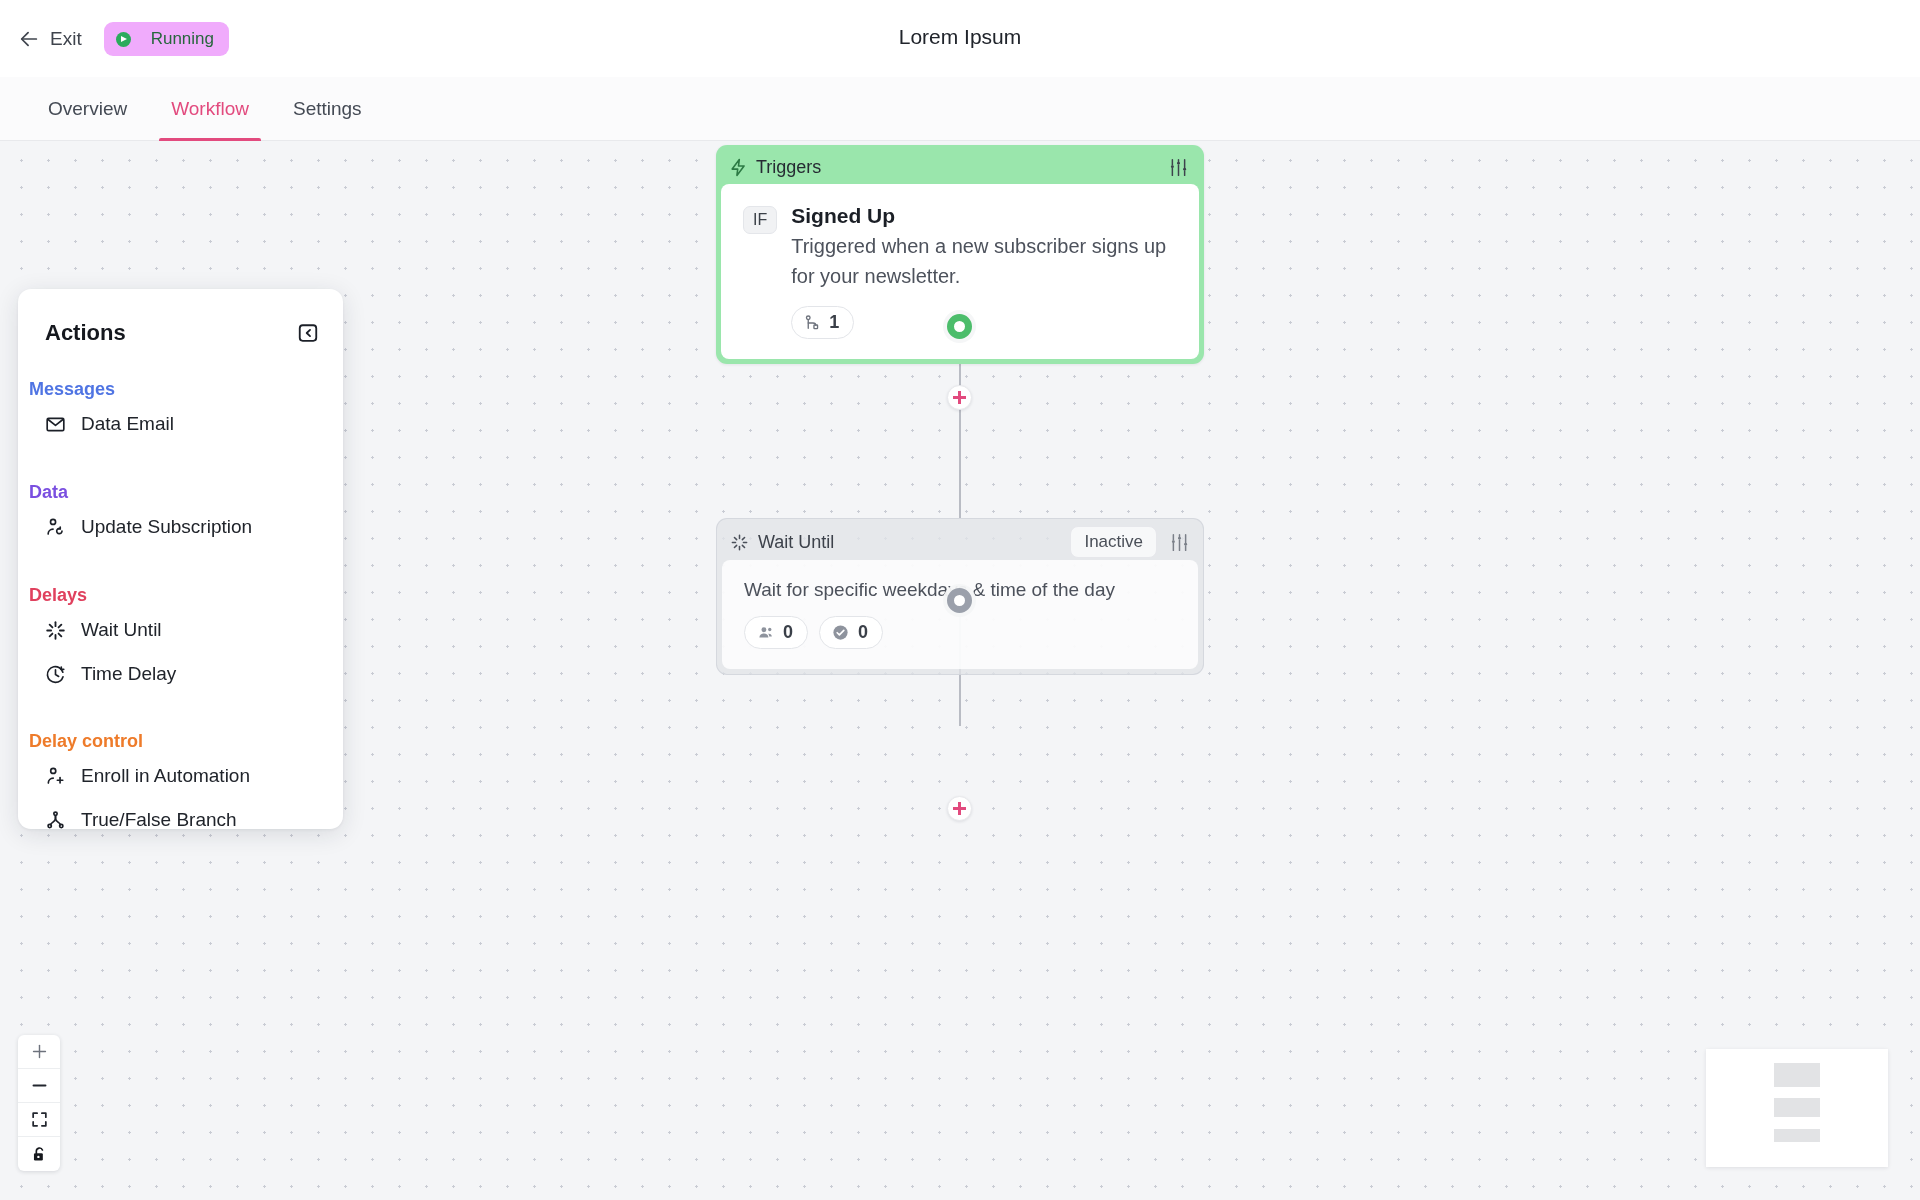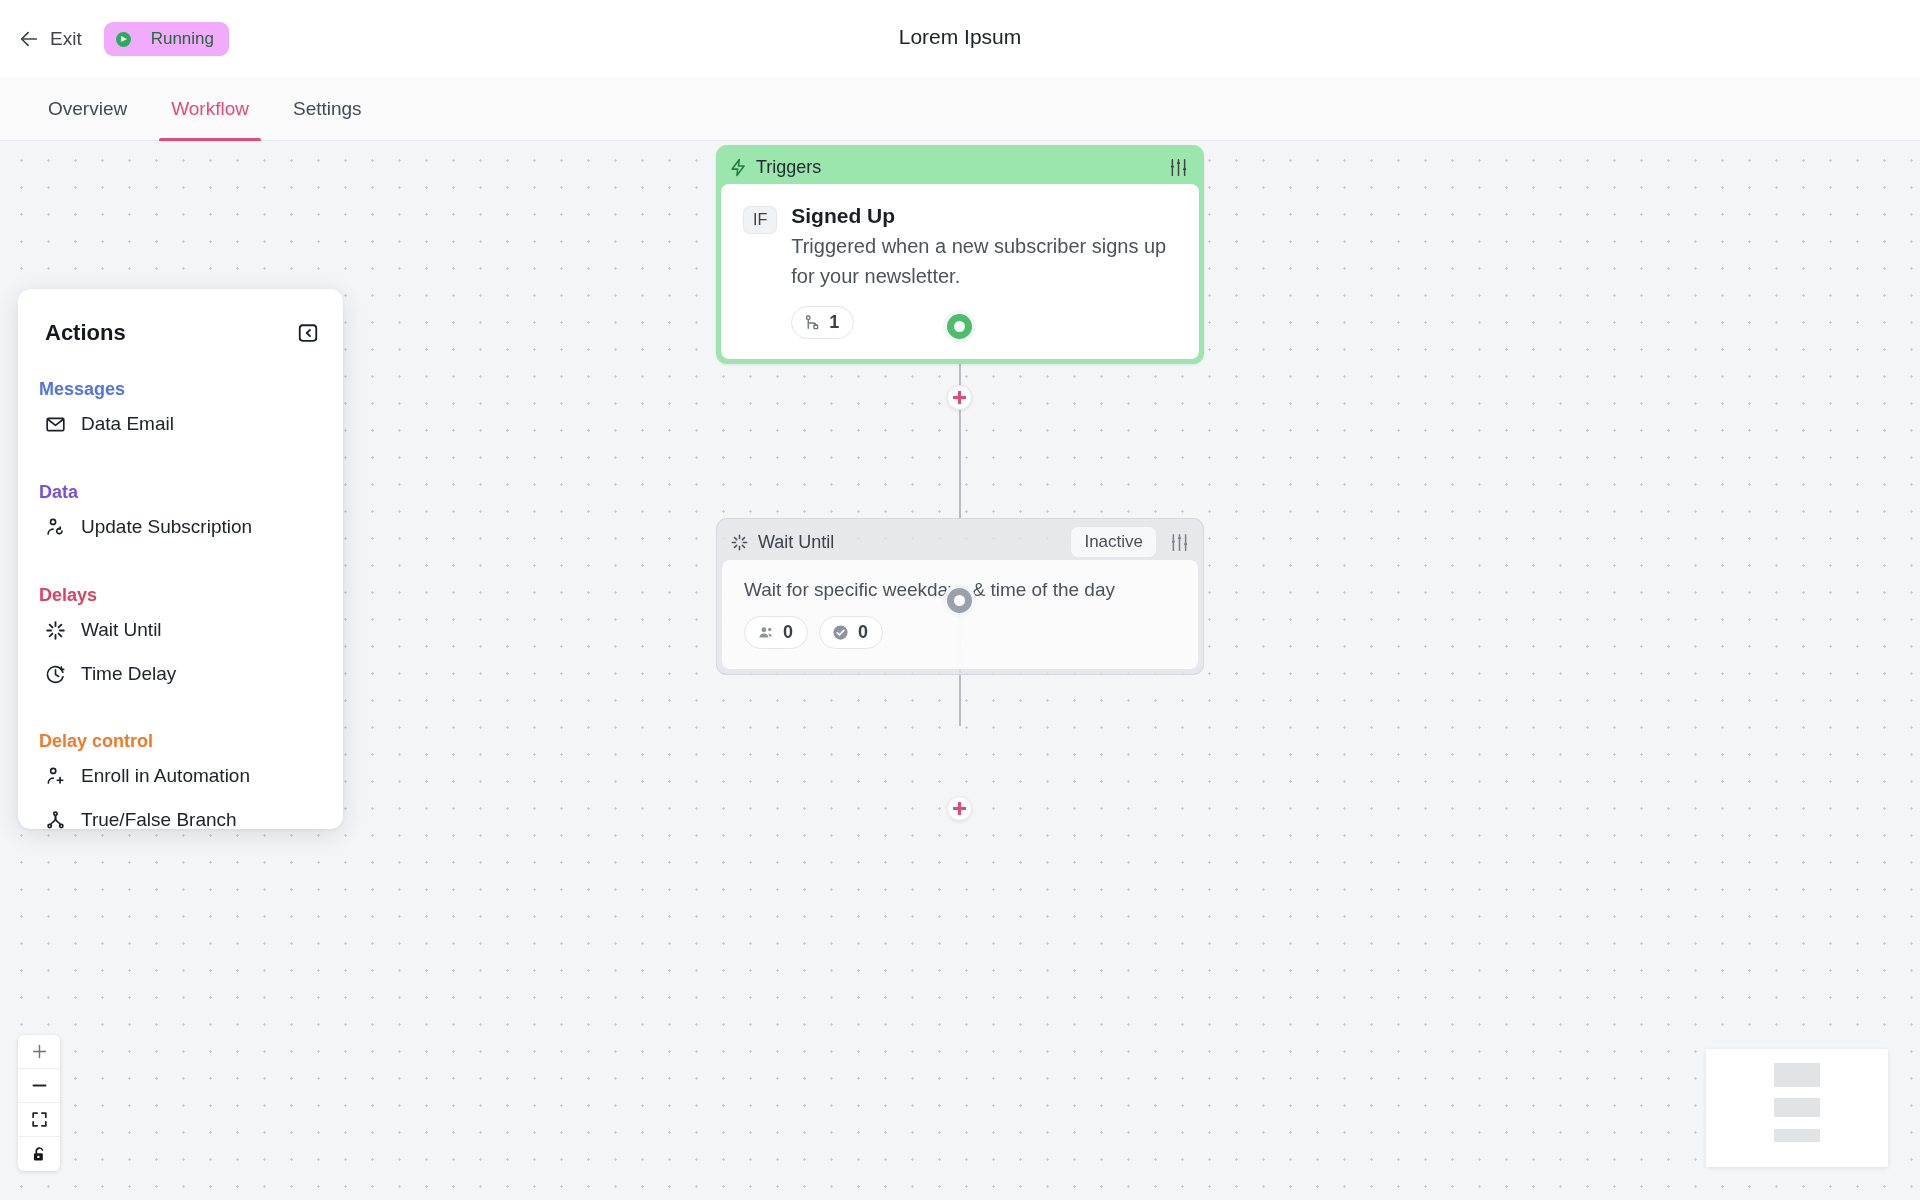--- a/index.html
+++ b/index.html
@@ -161,21 +161,21 @@
     background: #ffffff; border-radius: 13px;
     box-shadow: 0 5px 24px rgba(25,32,48,0.12), 0 1px 3px rgba(25,32,48,0.06);
     padding: 31px 0 0 0;
   }
   .panel-head {
     display: flex; align-items: flex-start; padding: 0 24px 0 27px;
   }
   .panel-title { font-size: 22px; font-weight: 700; color: #15181e; }
   .collapse-btn { margin-left: auto; cursor: pointer; display: block; margin-top: 2px; }
   .group-label {
-    font-size: 18px; font-weight: 600; padding: 0 21px;
+    font-size: 18px; font-weight: 600; padding: 0 11px;
   }
   .g-messages { color: #4f74e3; margin-top: 33px; }
   .g-data { color: #7a4fe0; margin-top: 38px; }
   .g-delays { color: #e0415e; margin-top: 38px; }
   .g-flow { color: #ee7b2a; margin-top: 37px; }
   .act-item {
     display: flex; align-items: center; gap: 15px;
     padding: 0 27px; height: 40px; margin-top: 4px;
     font-size: 19px; color: #20242b; cursor: pointer;
   }

